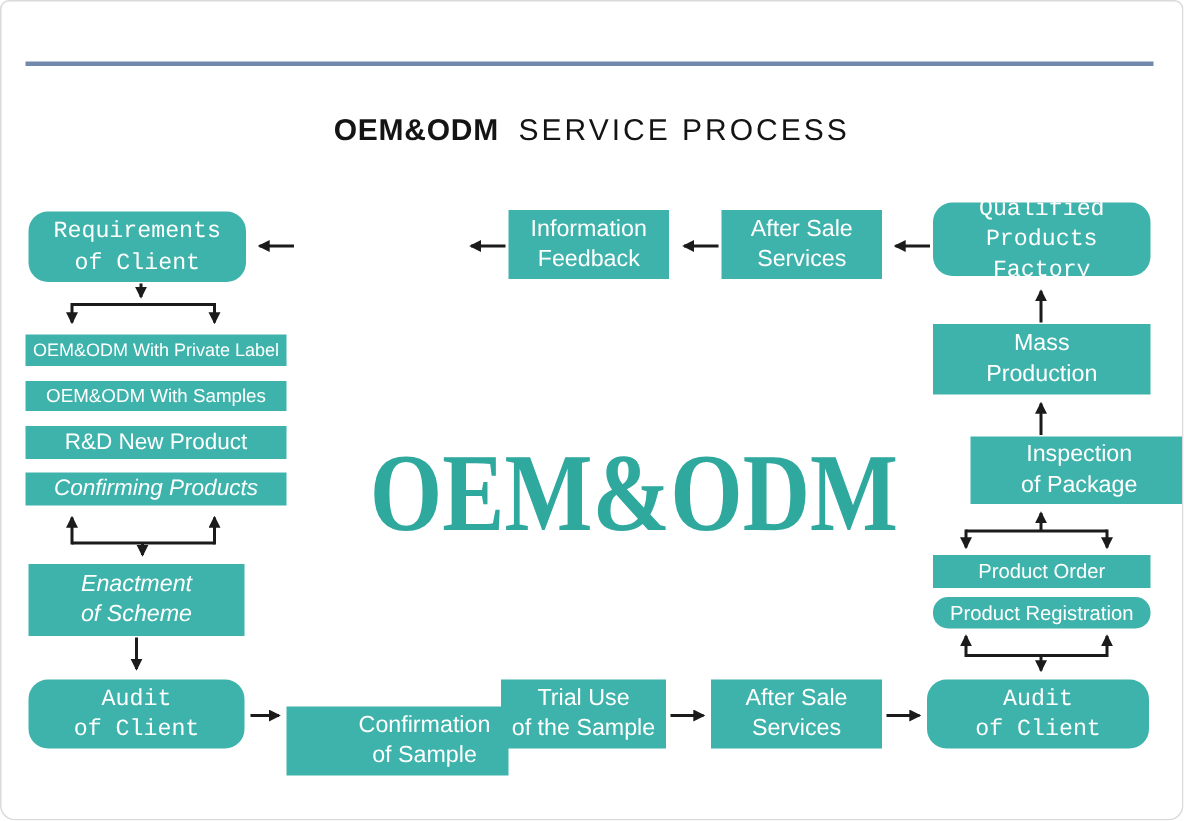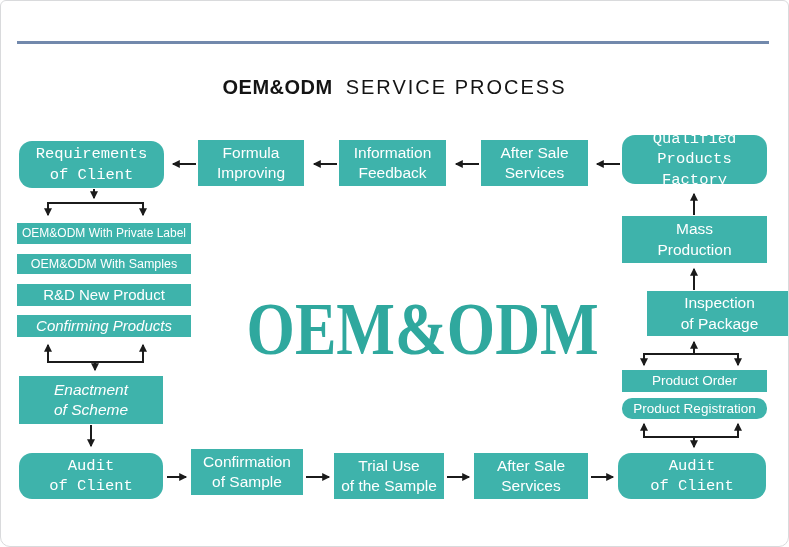--- a/index.html
+++ b/index.html
@@ -96,40 +96,38 @@
       <line x1="737" y1="352" x2="737" y2="364" marker-end="url(#ah)"></line>
       <line x1="643" y1="437" x2="643" y2="423" marker-end="url(#ah)"></line>
       <line x1="737" y1="437" x2="737" y2="423" marker-end="url(#ah)"></line>
       <line x1="643" y1="436" x2="737" y2="436"></line>
       <line x1="693" y1="436" x2="693" y2="446" marker-end="url(#ah)"></line>
     </g>
   </svg>
 
   <div class="node rounded" style="left:18px;top:140px;width:145px;height:47px;">Requirements
 of Client</div>
-  <div class="node" style="left:197px;top:139px;width:106px;height:46px;">Formula
-Improving</div>
   <div class="node" style="left:338px;top:139px;width:107px;height:46px;">Information
 Feedback</div>
   <div class="node" style="left:480px;top:139px;width:107px;height:46px;">After Sale
 Services</div>
   <div class="node rounded" style="left:621px;top:134px;width:145px;height:49px;">Qualified
 Products Factory</div>
 
   <div class="node" style="left:16px;top:222px;width:174px;height:21px;font-size:12px;">OEM&amp;ODM With Private Label</div>
   <div class="node" style="left:16px;top:253px;width:174px;height:20px;font-size:12.5px;">OEM&amp;ODM With Samples</div>
   <div class="node" style="left:16px;top:283px;width:174px;height:22px;font-size:15px;">R&amp;D New Product</div>
   <div class="node" style="left:16px;top:314px;width:174px;height:22px;font-size:15px;font-style:italic;">Confirming Products</div>
 
   <div class="node" style="left:18px;top:375px;width:144px;height:48px;font-style:italic;">Enactment
 of Scheme</div>
   <div class="node rounded" style="left:18px;top:452px;width:144px;height:46px;">Audit
 of Client</div>
 
-  <div class="node" style="left:190px;top:448px;width:112px;height:46px;">Confirmation
+  <div class="node" style="left:190px;top:470px;width:112px;height:46px;padding-left:36px;">Confirmation
 of Sample</div>
   <div class="node" style="left:333px;top:452px;width:110px;height:46px;">Trial Use
 of the Sample</div>
   <div class="node" style="left:473px;top:452px;width:114px;height:46px;">After Sale
 Services</div>
   <div class="node rounded" style="left:617px;top:452px;width:148px;height:46px;">Audit
 of Client</div>
 
   <div class="node" style="left:621px;top:215px;width:145px;height:47px;">Mass
 Production</div>

